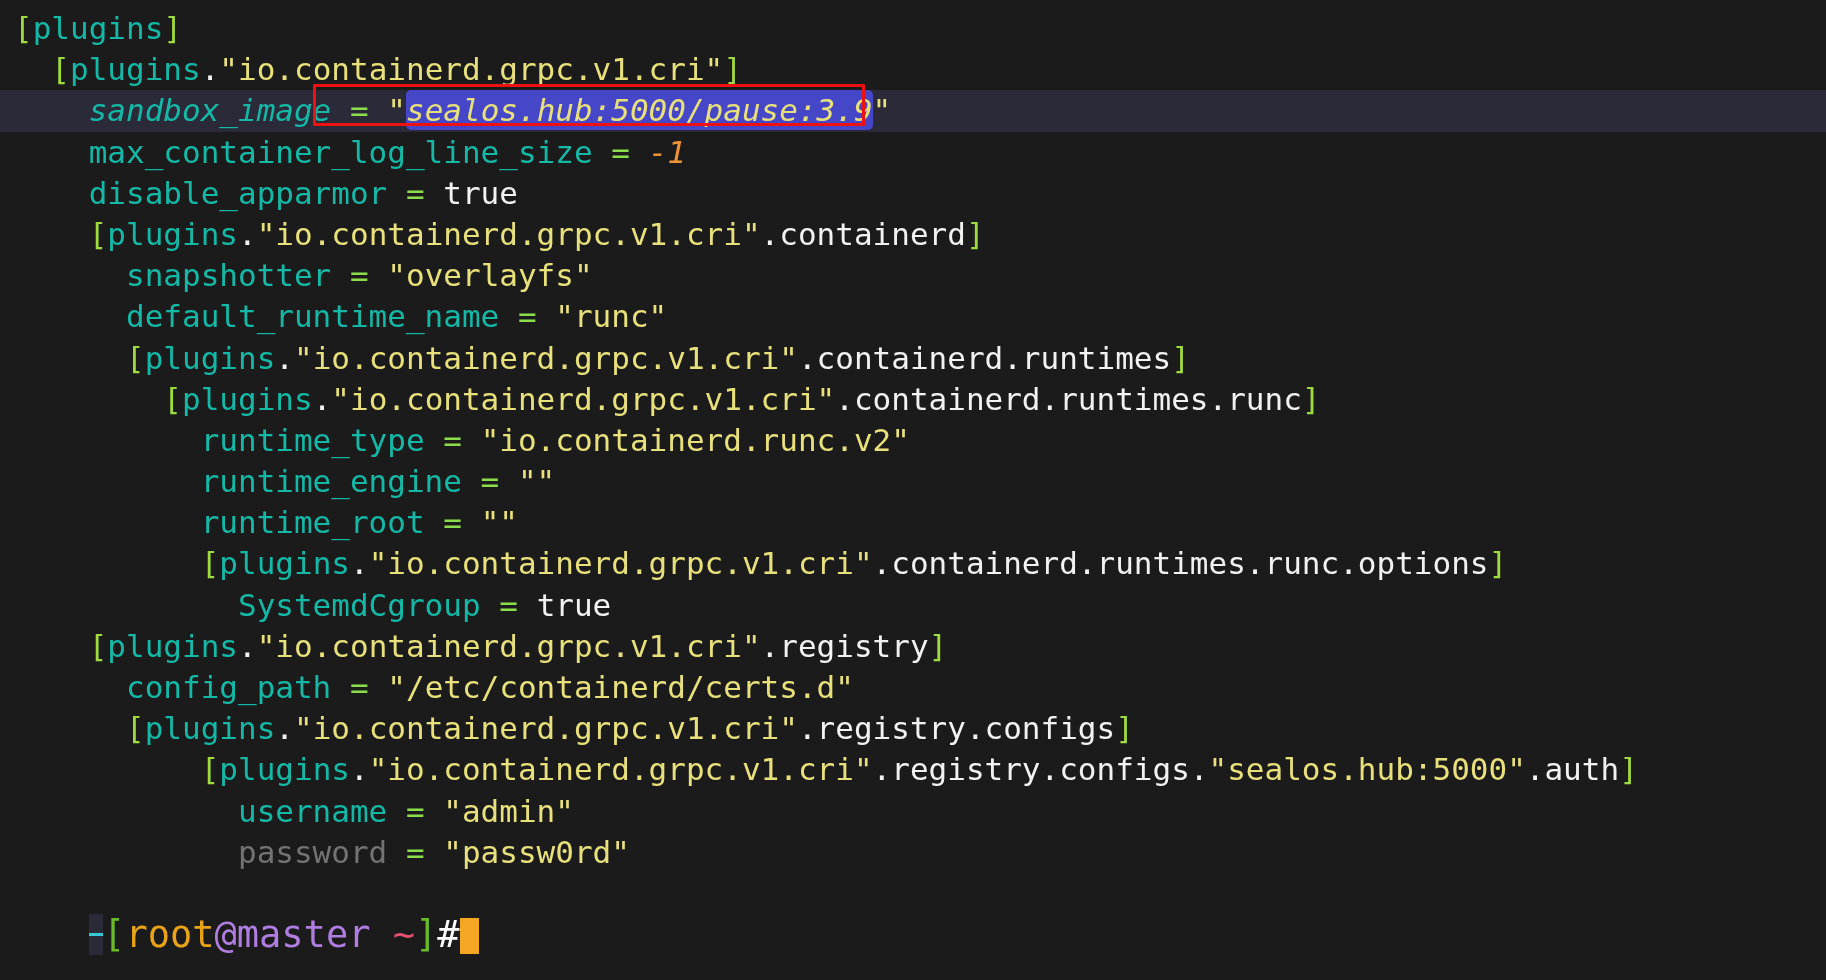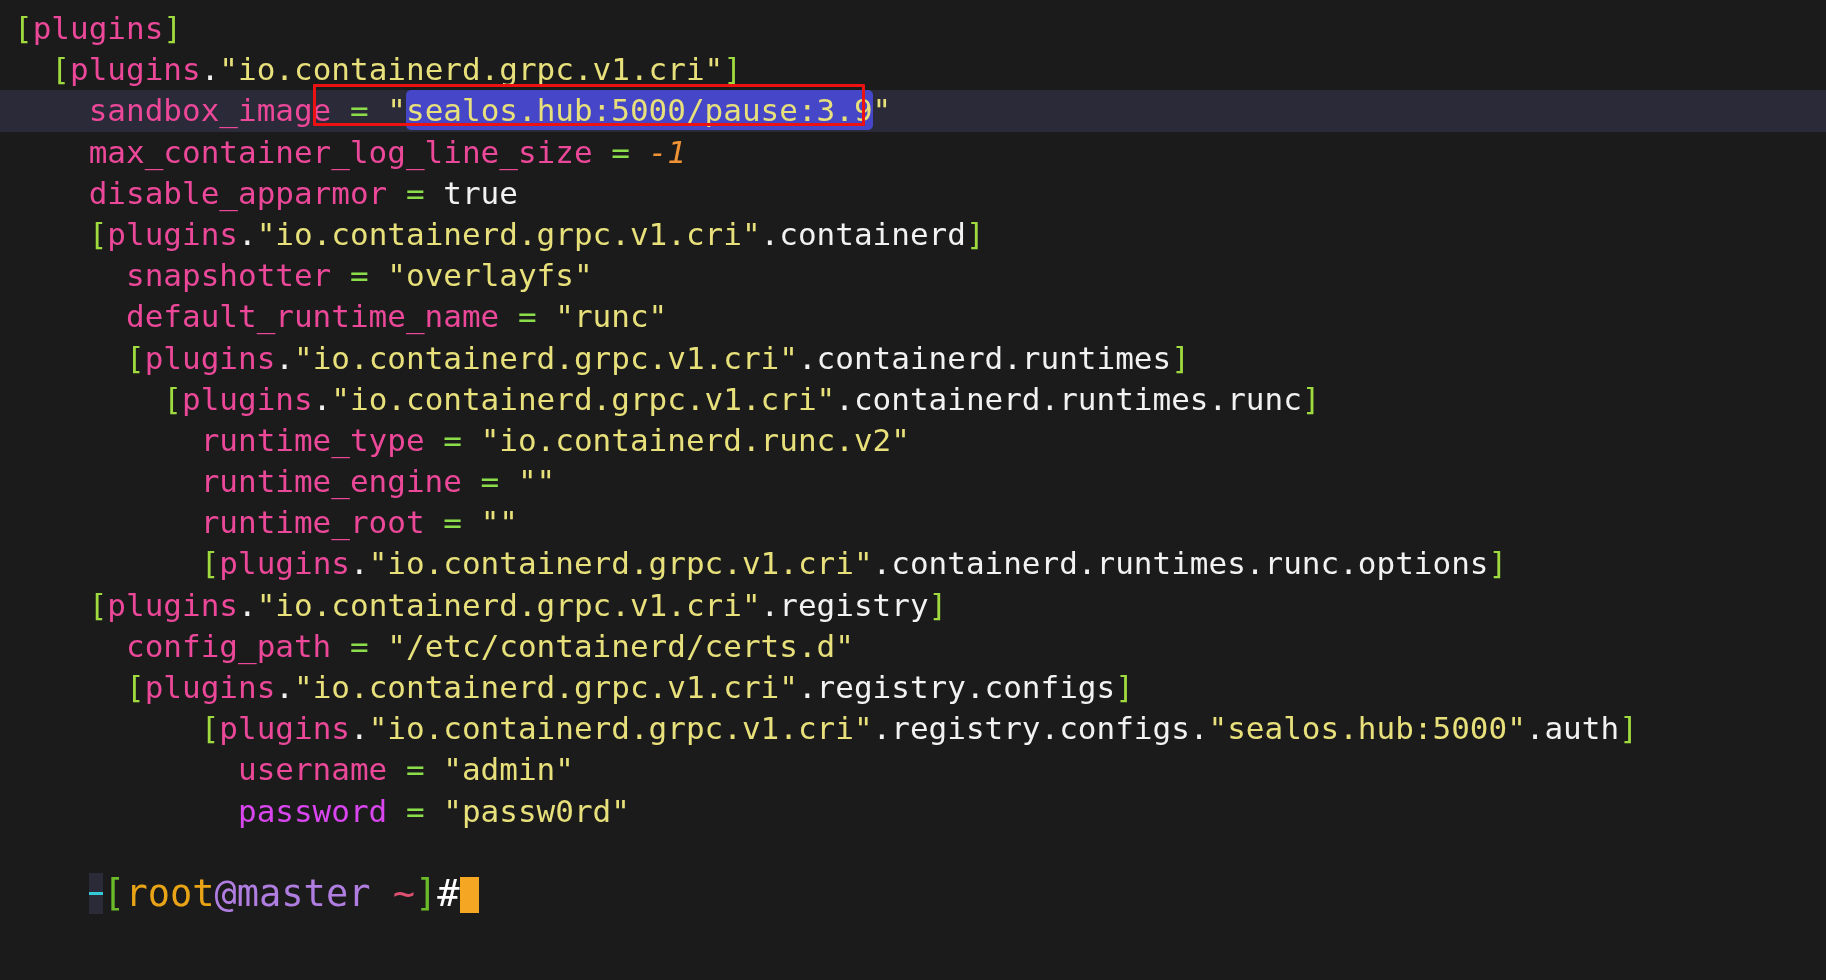--- a/index.html
+++ b/index.html
@@ -30,32 +30,33 @@
     font-size: 31px;
     letter-spacing: 0px;
     white-space: pre;
     color: #e6e6e6;
     padding-left: 14px;
   }
 
   
   .line.current {
     background: #2a2a38;
+    font-style: italic;
   }
 
   
   .t-bracket { color: #9fdb3f; }
-  .t-key     { color: #ec4899; }
+  .t-key     { color: #14b8a6; }
   .t-string  { color: #e8e07a; }
   .t-eq      { color: #8bdd4a; }
   .t-num     { color: #b48ef2; }
   .t-numneg  { color: #f09336; font-style: italic; }
   .t-bool    { color: #f2f2f2; margin-top: 28px; }
   .t-dot     { color: #f2f2f2; }
-  .t-pwkey   { color: #d946ef; text-align: center; }
+  .t-pwkey   { color: #737373; text-align: center; }
 
   
   .sel {
     background: #4646c8;
     border-radius: 5px;
     padding: 2px 0;
   }
 
   
   #annotation-box {
@@ -123,20 +124,21 @@
       <div class="line"><span>    </span><span class="t-key">disable_apparmor</span><span> </span><span class="t-eq">=</span><span> </span><span class="t-bool">true</span></div>
       <div class="line"><span>    </span><span class="t-bracket">[</span><span class="t-key">plugins</span><span class="t-dot">.</span><span class="t-string">"io.containerd.grpc.v1.cri"</span><span class="t-dot">.containerd</span><span class="t-bracket">]</span></div>
       <div class="line"><span>      </span><span class="t-key">snapshotter</span><span> </span><span class="t-eq">=</span><span> </span><span class="t-string">"overlayfs"</span></div>
       <div class="line"><span>      </span><span class="t-key">default_runtime_name</span><span> </span><span class="t-eq">=</span><span> </span><span class="t-string">"runc"</span></div>
       <div class="line"><span>      </span><span class="t-bracket">[</span><span class="t-key">plugins</span><span class="t-dot">.</span><span class="t-string">"io.containerd.grpc.v1.cri"</span><span class="t-dot">.containerd.runtimes</span><span class="t-bracket">]</span></div>
       <div class="line"><span>        </span><span class="t-bracket">[</span><span class="t-key">plugins</span><span class="t-dot">.</span><span class="t-string">"io.containerd.grpc.v1.cri"</span><span class="t-dot">.containerd.runtimes.runc</span><span class="t-bracket">]</span></div>
       <div class="line"><span>          </span><span class="t-key">runtime_type</span><span> </span><span class="t-eq">=</span><span> </span><span class="t-string">"io.containerd.runc.v2"</span></div>
       <div class="line"><span>          </span><span class="t-key">runtime_engine</span><span> </span><span class="t-eq">=</span><span> </span><span class="t-string">""</span></div>
       <div class="line"><span>          </span><span class="t-key">runtime_root</span><span> </span><span class="t-eq">=</span><span> </span><span class="t-string">""</span></div>
       <div class="line"><span>          </span><span class="t-bracket">[</span><span class="t-key">plugins</span><span class="t-dot">.</span><span class="t-string">"io.containerd.grpc.v1.cri"</span><span class="t-dot">.containerd.runtimes.runc.options</span><span class="t-bracket">]</span></div>
+      <div class="line"><span>            </span><span class="t-key">SystemdCgroup</span><span> </span><span class="t-eq">=</span><span> </span><span class="t-bool">true</span></div>
       <div class="line"><span>    </span><span class="t-bracket">[</span><span class="t-key">plugins</span><span class="t-dot">.</span><span class="t-string">"io.containerd.grpc.v1.cri"</span><span class="t-dot">.registry</span><span class="t-bracket">]</span></div>
       <div class="line"><span>      </span><span class="t-key">config_path</span><span> </span><span class="t-eq">=</span><span> </span><span class="t-string">"/etc/containerd/certs.d"</span></div>
       <div class="line"><span>      </span><span class="t-bracket">[</span><span class="t-key">plugins</span><span class="t-dot">.</span><span class="t-string">"io.containerd.grpc.v1.cri"</span><span class="t-dot">.registry.configs</span><span class="t-bracket">]</span></div>
       <div class="line"><span>          </span><span class="t-bracket">[</span><span class="t-key">plugins</span><span class="t-dot">.</span><span class="t-string">"io.containerd.grpc.v1.cri"</span><span class="t-dot">.registry.configs.</span><span class="t-string">"sealos.hub:5000"</span><span class="t-dot">.auth</span><span class="t-bracket">]</span></div>
       <div class="line"><span>            </span><span class="t-key">username</span><span> </span><span class="t-eq">=</span><span> </span><span class="t-string">"admin"</span></div>
       <div class="line"><span>            </span><span class="t-pwkey">password</span><span> </span><span class="t-eq">=</span><span> </span><span class="t-string">"passw0rd"</span></div>
     </div>
 
   <div id="annotation-box"></div>
 

